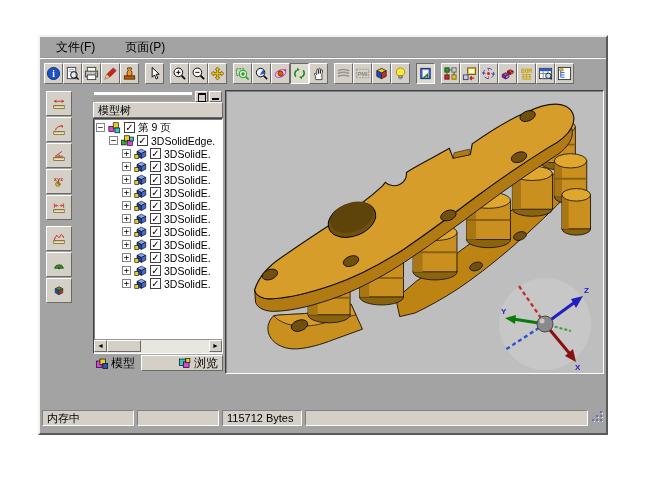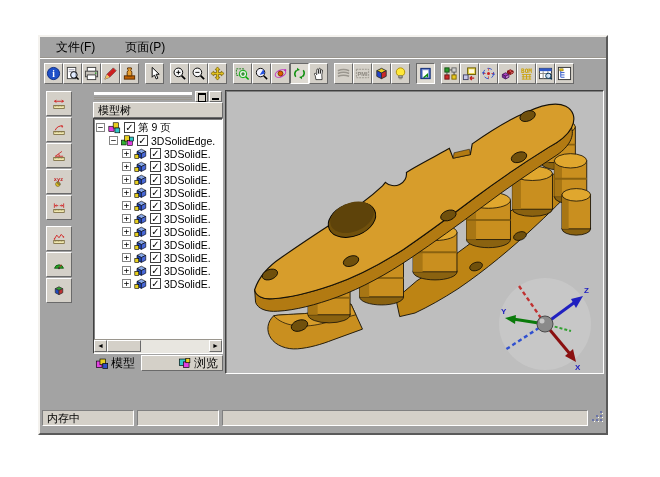--- a/index.html
+++ b/index.html
@@ -643,20 +643,21 @@
         <text x="87" y="17" font-size="8" font-weight="bold" fill="#2020c0" id="axis-z">Z</text>
         <text x="78" y="94" font-size="8" font-weight="bold" fill="#2020c0" id="axis-x">X</text>
         <text x="4" y="38" font-size="8" font-weight="bold" fill="#2020c0" id="axis-y">Y</text>
       </svg>
     </div>
   </div>
 
   <div class="statusbar">
     <div class="spanel sp1">内存中</div>
     <div class="spanel sp2"></div>
+    <div class="spanel sp3">115712 Bytes</div>
     <div class="spanel sp4"></div>
     <svg class="grip" viewBox="0 0 13 13">
       <g fill="#6a74a8">
           <rect x="9" y="1" width="2" height="2"></rect>
           <rect x="9" y="5" width="2" height="2"></rect>
           <rect x="9" y="9" width="2" height="2"></rect>
           <rect x="5" y="5" width="2" height="2"></rect>
           <rect x="5" y="9" width="2" height="2"></rect>
           <rect x="1" y="9" width="2" height="2"></rect>
         </g>

